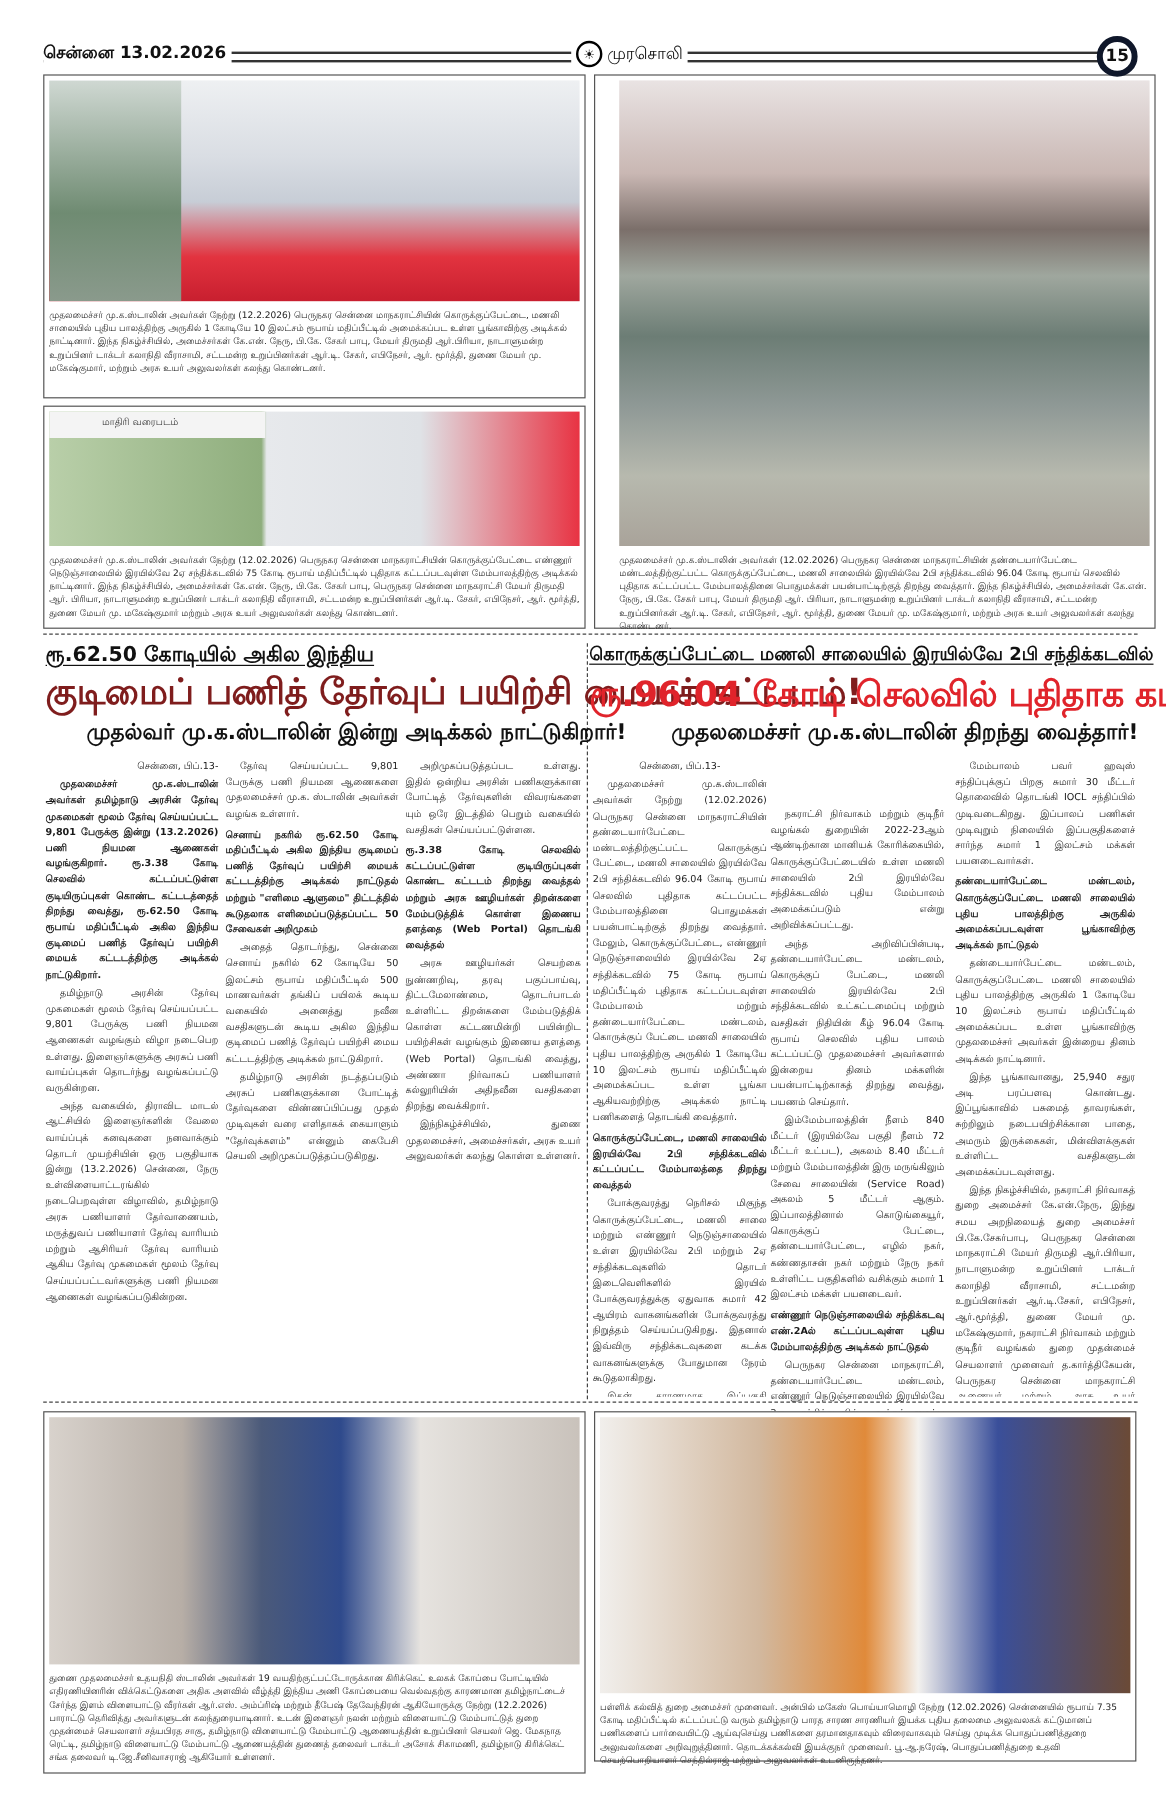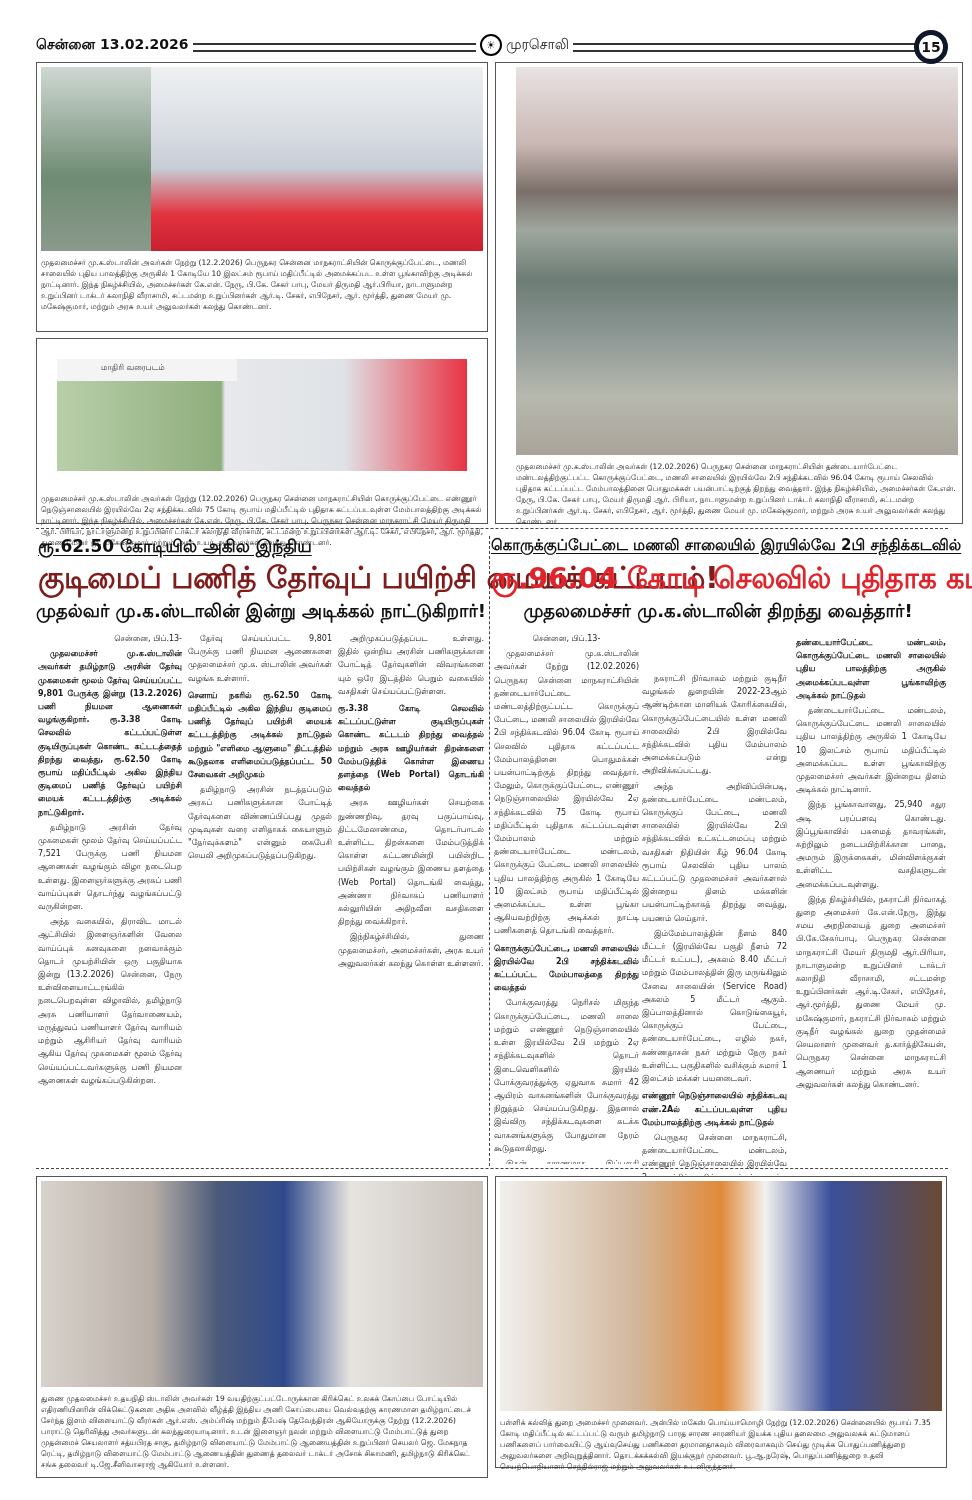--- a/index.html
+++ b/index.html
@@ -16,21 +16,21 @@
 
   .photo-box { border:1px solid #555; background:#fff; }
   .photo { background:#9aa3a8; overflow:hidden; }
   .caption { font-size:7.5px; line-height:11px; padding:2px 4px; color:#222; }
 
   .dash-h { border-top:1.5px dashed #444; height:0; }
   .dash-v { border-left:1.5px dashed #444; width:0; }
 
   .kicker { font-weight:bold; font-size:17px; text-decoration:underline; text-underline-offset:3px; white-space:nowrap; }
   .headline { font-weight:900; font-size:30px; white-space:nowrap; letter-spacing:-0.5px; line-height:36px; }
-  .subhead { font-weight:bold; font-size:18px; white-space:nowrap; text-align:center; }
+  .subhead { font-weight:bold; font-size:18px; white-space:nowrap; text-align:center;margin-left:36px; }
 
   .col { font-size:8px; line-height:13.2px; text-align:justify; color:#1a1a1a; overflow:hidden; }
   .col p { margin:0 0 2px 0; text-indent:12px; }
   .col .bold { font-weight:bold; }
   .col .dateline { font-weight:normal; text-align:right; text-indent:0; }
   .col .sub { font-weight:bold; text-indent:0; margin-top:4px; }
 </style>
 </head>
 <body>
 
@@ -45,21 +45,21 @@
 </div>
 
 <div class="abs photo-box" style="left:36px; top:62px; width:450px; height:268px;">
   <div class="photo" style="margin:4px; height:184px; background:linear-gradient(180deg,#eef0f2 0%,#d9dde3 35%,#c7cdd6 55%,#e2333f 80%,#c81f2f 100%);">
     <div style="width:110px;height:100%;background:linear-gradient(180deg,#cfd8d2,#6f8b72 60%,#8a9a8c);"></div>
   </div>
   <div class="caption">முதலமைச்சர் மு.க.ஸ்டாலின் அவர்கள் நேற்று (12.2.2026) பெருநகர சென்னை மாநகராட்சியின் கொருக்குப்பேட்டை, மணலி சாலையில் புதிய பாலத்திற்கு அருகில் 1 கோடியே 10 இலட்சம் ரூபாய் மதிப்பீட்டில் அமைக்கப்பட உள்ள பூங்காவிற்கு அடிக்கல் நாட்டினார். இந்த நிகழ்ச்சியில், அமைச்சர்கள் கே.என். நேரு, பி.கே. சேகர் பாபு, மேயர் திருமதி ஆர்.பிரியா, நாடாளுமன்ற உறுப்பினர் டாக்டர் கலாநிதி வீராசாமி, சட்டமன்ற உறுப்பினர்கள் ஆர்.டி. சேகர், எபிநேசர், ஆர். மூர்த்தி, துணை மேயர் மு. மகேஷ்குமார், மற்றும் அரசு உயர் அலுவலர்கள் கலந்து கொண்டனர்.</div>
 </div>
 
 <div class="abs photo-box" style="left:36px; top:338px; width:450px; height:184px;">
-  <div class="photo" style="margin:20px; height:112px; position:relative; background:linear-gradient(90deg,#b9cfa9 0%,#8fae7d 40%,#e7e9ec 41%,#dfe2e6 70%,#e83343 100%);">
+  <div class="photo" style="margin:4px; height:112px; position:relative; background:linear-gradient(90deg,#b9cfa9 0%,#8fae7d 40%,#e7e9ec 41%,#dfe2e6 70%,#e83343 100%);">
     <div style="position:absolute;left:0;top:0;width:180px;height:22px;background:#f4f4f4;"></div>
     <span style="position:absolute;left:44px;top:4px;font-size:8px;color:#333;">மாதிரி வரைபடம்</span>
   </div>
   <div class="caption">முதலமைச்சர் மு.க.ஸ்டாலின் அவர்கள் நேற்று (12.02.2026) பெருநகர சென்னை மாநகராட்சியின் கொருக்குப்பேட்டை எண்ணூர் நெடுஞ்சாலையில் இரயில்வே 2ஏ சந்திக்கடவில் 75 கோடி ரூபாய் மதிப்பீட்டில் புதிதாக கட்டப்படவுள்ள மேம்பாலத்திற்கு அடிக்கல் நாட்டினார். இந்த நிகழ்ச்சியில், அமைச்சர்கள் கே.என். நேரு, பி.கே. சேகர் பாபு, பெருநகர சென்னை மாநகராட்சி மேயர் திருமதி ஆர். பிரியா, நாடாளுமன்ற உறுப்பினர் டாக்டர் கலாநிதி வீராசாமி, சட்டமன்ற உறுப்பினர்கள் ஆர்.டி. சேகர், எபிநேசர், ஆர். மூர்த்தி, துணை மேயர் மு. மகேஷ்குமார் மற்றும் அரசு உயர் அலுவலர்கள் கலந்து கொண்டனர்.</div>
 </div>
 
 <div class="abs photo-box" style="left:495px; top:62px; width:450px; height:460px;padding-left:16px;">
   <div class="photo" style="margin:4px; height:388px; background:linear-gradient(180deg,#e9e3e3 0%,#c9b7b3 20%,#7b6f6a 32%,#9fa79e 42%,#6c7d75 55%,#8f9996 70%,#b7b9ae 85%,#a9a39a 100%);"></div>
   <div class="caption">முதலமைச்சர் மு.க.ஸ்டாலின் அவர்கள் (12.02.2026) பெருநகர சென்னை மாநகராட்சியின் தண்டையார்பேட்டை மண்டலத்திற்குட்பட்ட கொருக்குப்பேட்டை, மணலி சாலையில் இரயில்வே 2பி சந்திக்கடவில் 96.04 கோடி ரூபாய் செலவில் புதிதாக கட்டப்பட்ட மேம்பாலத்தினை பொதுமக்கள் பயன்பாட்டிற்குத் திறந்து வைத்தார். இந்த நிகழ்ச்சியில், அமைச்சர்கள் கே.என். நேரு, பி.கே. சேகர் பாபு, மேயர் திருமதி ஆர். பிரியா, நாடாளுமன்ற உறுப்பினர் டாக்டர் கலாநிதி வீராசாமி, சட்டமன்ற உறுப்பினர்கள் ஆர்.டி. சேகர், எபிநேசர், ஆர். மூர்த்தி, துணை மேயர் மு. மகேஷ்குமார், மற்றும் அரசு உயர் அலுவலர்கள் கலந்து கொண்டனர்.</div>
 </div>
@@ -72,26 +72,27 @@
 <div class="abs headline" style="left:38px; top:560px; color:#7f1d1d; font-size:30px;">குடிமைப் பணித் தேர்வுப் பயிற்சி மையக் கட்டடம்!</div>
 <div class="abs subhead" style="left:36px; top:600px; width:450px;">முதல்வர் மு.க.ஸ்டாலின் இன்று அடிக்கல் நாட்டுகிறார்!</div>
 
 <div class="abs kicker" style="left:491px; top:536px; font-size:15px;">கொருக்குப்பேட்டை மணலி சாலையில் இரயில்வே 2பி சந்திக்கடவில்</div>
 <div class="abs headline" style="left:491px; top:560px; color:#e0242b; font-size:29px;">ரூ.96.04 கோடி செலவில் புதிதாக கட்டப்பட்ட மேம்பாலம்!</div>
 <div class="abs subhead" style="left:490px; top:600px; width:456px;">முதலமைச்சர் மு.க.ஸ்டாலின் திறந்து வைத்தார்!</div>
 
 <div class="abs col" style="left:38px; top:632px; width:144px; height:532px;">
   <p class="dateline">சென்னை, பிப்.13-</p>
   <p class="bold">முதலமைச்சர் மு.க.ஸ்டாலின் அவர்கள் தமிழ்நாடு அரசின் தேர்வு முகமைகள் மூலம் தேர்வு செய்யப்பட்ட 9,801 பேருக்கு இன்று (13.2.2026) பணி நியமன ஆணைகள் வழங்குகிறார். ரூ.3.38 கோடி செலவில் கட்டப்பட்டுள்ள குடியிருப்புகள் கொண்ட கட்டடத்தைத் திறந்து வைத்து, ரூ.62.50 கோடி ரூபாய் மதிப்பீட்டில் அகில இந்திய குடிமைப் பணித் தேர்வுப் பயிற்சி மையக் கட்டடத்திற்கு அடிக்கல் நாட்டுகிறார்.</p>
-  <p>தமிழ்நாடு அரசின் தேர்வு முகமைகள் மூலம் தேர்வு செய்யப்பட்ட 7,521 பேருக்கு பணி நியமன ஆணைகள் வழங்கும் விழா நடைபெற உள்ளது. இளைஞர்களுக்கு அரசுப் பணி வாய்ப்புகள் தொடர்ந்து வழங்கப்பட்டு வருகின்றன.</p>
+  <p>தமிழ்நாடு அரசின் தேர்வு முகமைகள் மூலம் தேர்வு செய்யப்பட்ட 9,801 பேருக்கு பணி நியமன ஆணைகள் வழங்கும் விழா நடைபெற உள்ளது. இளைஞர்களுக்கு அரசுப் பணி வாய்ப்புகள் தொடர்ந்து வழங்கப்பட்டு வருகின்றன.</p>
   <p>அந்த வகையில், திராவிட மாடல் ஆட்சியில் இளைஞர்களின் வேலை வாய்ப்புக் கனவுகளை நனவாக்கும் தொடர் முயற்சியின் ஒரு பகுதியாக இன்று (13.2.2026) சென்னை, நேரு உள்விளையாட்டரங்கில் நடைபெறவுள்ள விழாவில், தமிழ்நாடு அரசு பணியாளர் தேர்வாணையம், மருத்துவப் பணியாளர் தேர்வு வாரியம் மற்றும் ஆசிரியர் தேர்வு வாரியம் ஆகிய தேர்வு முகமைகள் மூலம் தேர்வு செய்யப்பட்டவர்களுக்கு பணி நியமன ஆணைகள் வழங்கப்படுகின்றன.</p>
 </div>
 <div class="abs col" style="left:188px; top:632px; width:144px; height:532px;">
   <p>தேர்வு செய்யப்பட்ட 9,801 பேருக்கு பணி நியமன ஆணைகளை முதலமைச்சர் மு.க. ஸ்டாலின் அவர்கள் வழங்க உள்ளார்.</p>
   <p class="sub">செனாய் நகரில் ரூ.62.50 கோடி மதிப்பீட்டில் அகில இந்திய குடிமைப் பணித் தேர்வுப் பயிற்சி மையக் கட்டடத்திற்கு அடிக்கல் நாட்டுதல் மற்றும் "எளிமை ஆளுமை" திட்டத்தில் கூடுதலாக எளிமைப்படுத்தப்பட்ட 50 சேவைகள் அறிமுகம்</p>
+  <p>அதைத் தொடர்ந்து, சென்னை செனாய் நகரில் 62 கோடியே 50 இலட்சம் ரூபாய் மதிப்பீட்டில் 500 மாணவர்கள் தங்கிப் பயிலக் கூடிய வகையில் அனைத்து நவீன வசதிகளுடன் கூடிய அகில இந்திய குடிமைப் பணித் தேர்வுப் பயிற்சி மைய கட்டடத்திற்கு அடிக்கல் நாட்டுகிறார்.</p>
   <p>தமிழ்நாடு அரசின் நடத்தப்படும் அரசுப் பணிகளுக்கான போட்டித் தேர்வுகளை விண்ணப்பிப்பது முதல் முடிவுகள் வரை எளிதாகக் கையாளும் "தேர்வுக்களம்" என்னும் கைபேசி செயலி அறிமுகப்படுத்தப்படுகிறது.</p>
 </div>
 <div class="abs col" style="left:338px; top:632px; width:146px; height:532px;">
   <p>அறிமுகப்படுத்தப்பட உள்ளது. இதில் ஒன்றிய அரசின் பணிகளுக்கான போட்டித் தேர்வுகளின் விவரங்களை யும் ஒரே இடத்தில் பெறும் வகையில் வசதிகள் செய்யப்பட்டுள்ளன.</p>
   <p class="sub">ரூ.3.38 கோடி செலவில் கட்டப்பட்டுள்ள குடியிருப்புகள் கொண்ட கட்டடம் திறந்து வைத்தல் மற்றும் அரசு ஊழியர்கள் திறன்களை மேம்படுத்திக் கொள்ள இணைய தளத்தை (Web Portal) தொடங்கி வைத்தல்</p>
   <p>அரசு ஊழியர்கள் செயற்கை நுண்ணறிவு, தரவு பகுப்பாய்வு, திட்டமேலாண்மை, தொடர்பாடல் உள்ளிட்ட திறன்களை மேம்படுத்திக் கொள்ள கட்டணமின்றி பயின்றிட பயிற்சிகள் வழங்கும் இணைய தளத்தை (Web Portal) தொடங்கி வைத்து, அண்ணா நிர்வாகப் பணியாளர் கல்லூரியின் அதிநவீன வசதிகளை திறந்து வைக்கிறார்.</p>
   <p>இந்நிகழ்ச்சியில், துணை முதலமைச்சர், அமைச்சர்கள், அரசு உயர் அலுவலர்கள் கலந்து கொள்ள உள்ளனர்.</p>
 </div>
 
 <div class="abs col" style="left:494px; top:632px; width:145px; height:532px;">
@@ -103,20 +104,21 @@
 </div>
 <div class="abs col" style="left:642px; top:632px; width:145px; height:532px;margin-top:40px;">
   <p>நகராட்சி நிர்வாகம் மற்றும் குடிநீர் வழங்கல் துறையின் 2022-23ஆம் ஆண்டிற்கான மானியக் கோரிக்கையில், கொருக்குப்பேட்டையில் உள்ள மணலி சாலையில் 2பி இரயில்வே சந்திக்கடவில் புதிய மேம்பாலம் அமைக்கப்படும் என்று அறிவிக்கப்பட்டது.</p>
   <p>அந்த அறிவிப்பின்படி, தண்டையார்பேட்டை மண்டலம், கொருக்குப் பேட்டை, மணலி சாலையில் இரயில்வே 2பி சந்திக்கடவில் உட்கட்டமைப்பு மற்றும் வசதிகள் நிதியின் கீழ் 96.04 கோடி ரூபாய் செலவில் புதிய பாலம் கட்டப்பட்டு முதலமைச்சர் அவர்களால் இன்றைய தினம் மக்களின் பயன்பாட்டிற்காகத் திறந்து வைத்து, பயணம் செய்தார்.</p>
   <p>இம்மேம்பாலத்தின் நீளம் 840 மீட்டர் (இரயில்வே பகுதி நீளம் 72 மீட்டர் உட்பட), அகலம் 8.40 மீட்டர் மற்றும் மேம்பாலத்தின் இரு மருங்கிலும் சேவை சாலையின் (Service Road) அகலம் 5 மீட்டர் ஆகும். இப்பாலத்தினால் கொடுங்கையூர், கொருக்குப் பேட்டை, தண்டையார்பேட்டை, எழில் நகர், கண்ணதாசன் நகர் மற்றும் நேரு நகர் உள்ளிட்ட பகுதிகளில் வசிக்கும் சுமார் 1 இலட்சம் மக்கள் பயனடைவர்.</p>
   <p class="sub">எண்ணூர் நெடுஞ்சாலையில் சந்திக்கடவு எண்.2Aல் கட்டப்படவுள்ள புதிய மேம்பாலத்திற்கு அடிக்கல் நாட்டுதல்</p>
   <p>பெருநகர சென்னை மாநகராட்சி, தண்டையார்பேட்டை மண்டலம், எண்ணூர் நெடுஞ்சாலையில் இரயில்வே 2ஏ சந்திக்கடவில் உட்கட்டமைப்பு மற்றும் வசதிகள் நிதியின் கீழ் 75 கோடி ரூபாய் மதிப்பீட்டில் புதிய மேம்பாலம் அமைக்கும் பணிக்கு முதலமைச்சர் அவர்கள் இன்றைய தினம் அடிக்கல் நாட்டினார்.</p>
 
 </div>
 <div class="abs col" style="left:796px; top:632px; width:150px; height:532px;">
+  <p>மேம்பாலம் பவர் ஹவுஸ் சந்திப்புக்குப் பிறகு சுமார் 30 மீட்டர் தொலைவில் தொடங்கி IOCL சந்திப்பில் முடிவடைகிறது. இப்பாலப் பணிகள் முடிவுறும் நிலையில் இப்பகுதிகளைச் சார்ந்த சுமார் 1 இலட்சம் மக்கள் பயனடைவார்கள்.</p>
   <p class="sub">தண்டையார்பேட்டை மண்டலம், கொருக்குப்பேட்டை மணலி சாலையில் புதிய பாலத்திற்கு அருகில் அமைக்கப்படவுள்ள பூங்காவிற்கு அடிக்கல் நாட்டுதல்</p>
   <p>தண்டையார்பேட்டை மண்டலம், கொருக்குப்பேட்டை மணலி சாலையில் புதிய பாலத்திற்கு அருகில் 1 கோடியே 10 இலட்சம் ரூபாய் மதிப்பீட்டில் அமைக்கப்பட உள்ள பூங்காவிற்கு முதலமைச்சர் அவர்கள் இன்றைய தினம் அடிக்கல் நாட்டினார்.</p>
   <p>இந்த பூங்காவானது, 25,940 சதுர அடி பரப்பளவு கொண்டது. இப்பூங்காவில் பசுமைத் தாவரங்கள், சுற்றிலும் நடைபயிற்சிக்கான பாதை, அமரும் இருக்கைகள், மின்விளக்குகள் உள்ளிட்ட வசதிகளுடன் அமைக்கப்படவுள்ளது.</p>
   <p>இந்த நிகழ்ச்சியில், நகராட்சி நிர்வாகத் துறை அமைச்சர் கே.என்.நேரு, இந்து சமய அறநிலையத் துறை அமைச்சர் பி.கே.சேகர்பாபு, பெருநகர சென்னை மாநகராட்சி மேயர் திருமதி ஆர்.பிரியா, நாடாளுமன்ற உறுப்பினர் டாக்டர் கலாநிதி வீராசாமி, சட்டமன்ற உறுப்பினர்கள் ஆர்.டி.சேகர், எபிநேசர், ஆர்.மூர்த்தி, துணை மேயர் மு. மகேஷ்குமார், நகராட்சி நிர்வாகம் மற்றும் குடிநீர் வழங்கல் துறை முதன்மைச் செயலாளர் முனைவர் த.கார்த்திகேயன், பெருநகர சென்னை மாநகராட்சி ஆணையர் மற்றும் அரசு உயர் அலுவலர்கள் கலந்து கொண்டனர்.</p>
 </div>
 
 <div class="abs photo-box" style="left:36px; top:1176px; width:450px; height:300px;">
   <div class="photo" style="margin:4px; height:206px; background:linear-gradient(90deg,#d8d2cc 0%,#b7aea6 25%,#4b5a7a 40%,#2f4a8c 55%,#e6e3df 70%,#c9c2bb 100%);"></div>
   <div class="caption">துணை முதலமைச்சர் உதயநிதி ஸ்டாலின் அவர்கள் 19 வயதிற்குட்பட்டோருக்கான கிரிக்கெட் உலகக் கோப்பை போட்டியில் எதிரணியினரின் விக்கெட்டுகளை அதிக அளவில் வீழ்த்தி இந்திய அணி கோப்பையை வெல்வதற்கு காரணமான தமிழ்நாட்டைச் சேர்ந்த இளம் விளையாட்டு வீரர்கள் ஆர்.எஸ். அம்ப்ரிஷ் மற்றும் தீபேஷ் தேவேந்திரன் ஆகியோருக்கு நேற்று (12.2.2026) பாராட்டு தெரிவித்து அவர்களுடன் கலந்துரையாடினார். உடன் இளைஞர் நலன் மற்றும் விளையாட்டு மேம்பாட்டுத் துறை முதன்மைச் செயலாளர் சத்யபிரத சாகு, தமிழ்நாடு விளையாட்டு மேம்பாட்டு ஆணையத்தின் உறுப்பினர் செயலர் ஜெ. மேகநாத ரெட்டி, தமிழ்நாடு விளையாட்டு மேம்பாட்டு ஆணையத்தின் துணைத் தலைவர் டாக்டர் அசோக் சிகாமணி, தமிழ்நாடு கிரிக்கெட் சங்க தலைவர் டி.ஜே.சீனிவாசராஜ் ஆகியோர் உள்ளனர்.</div>
 </div>

